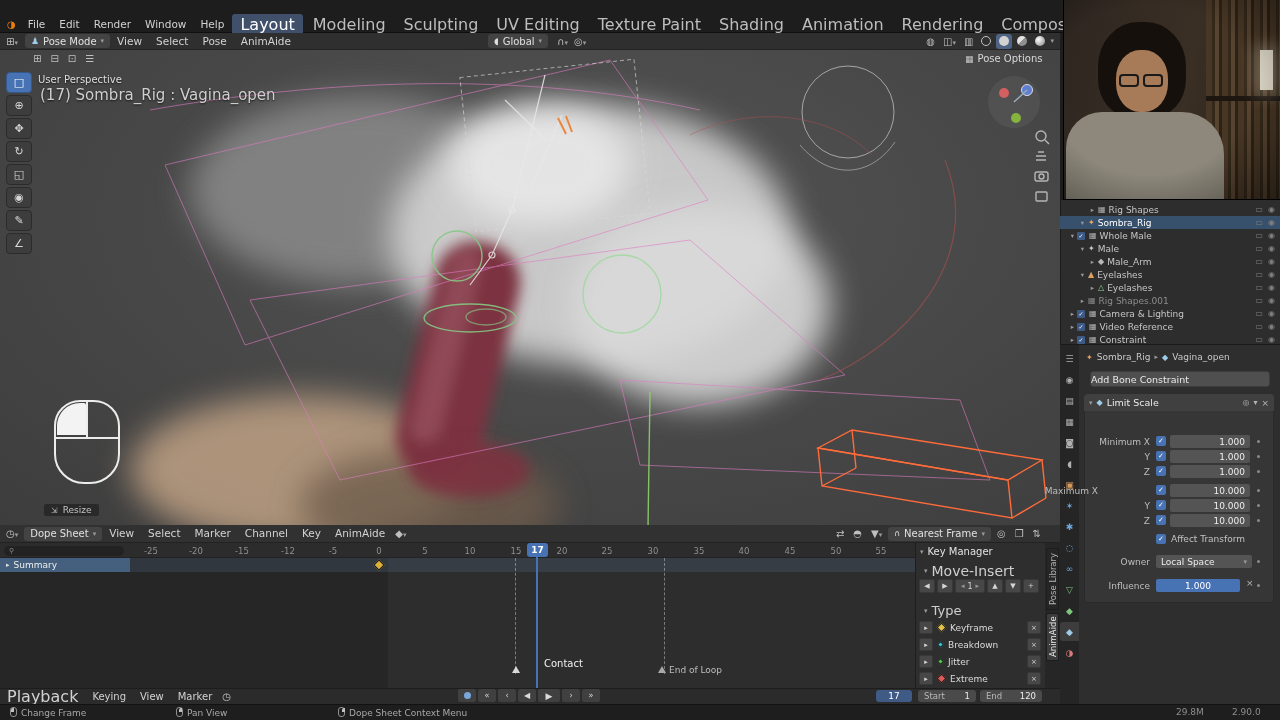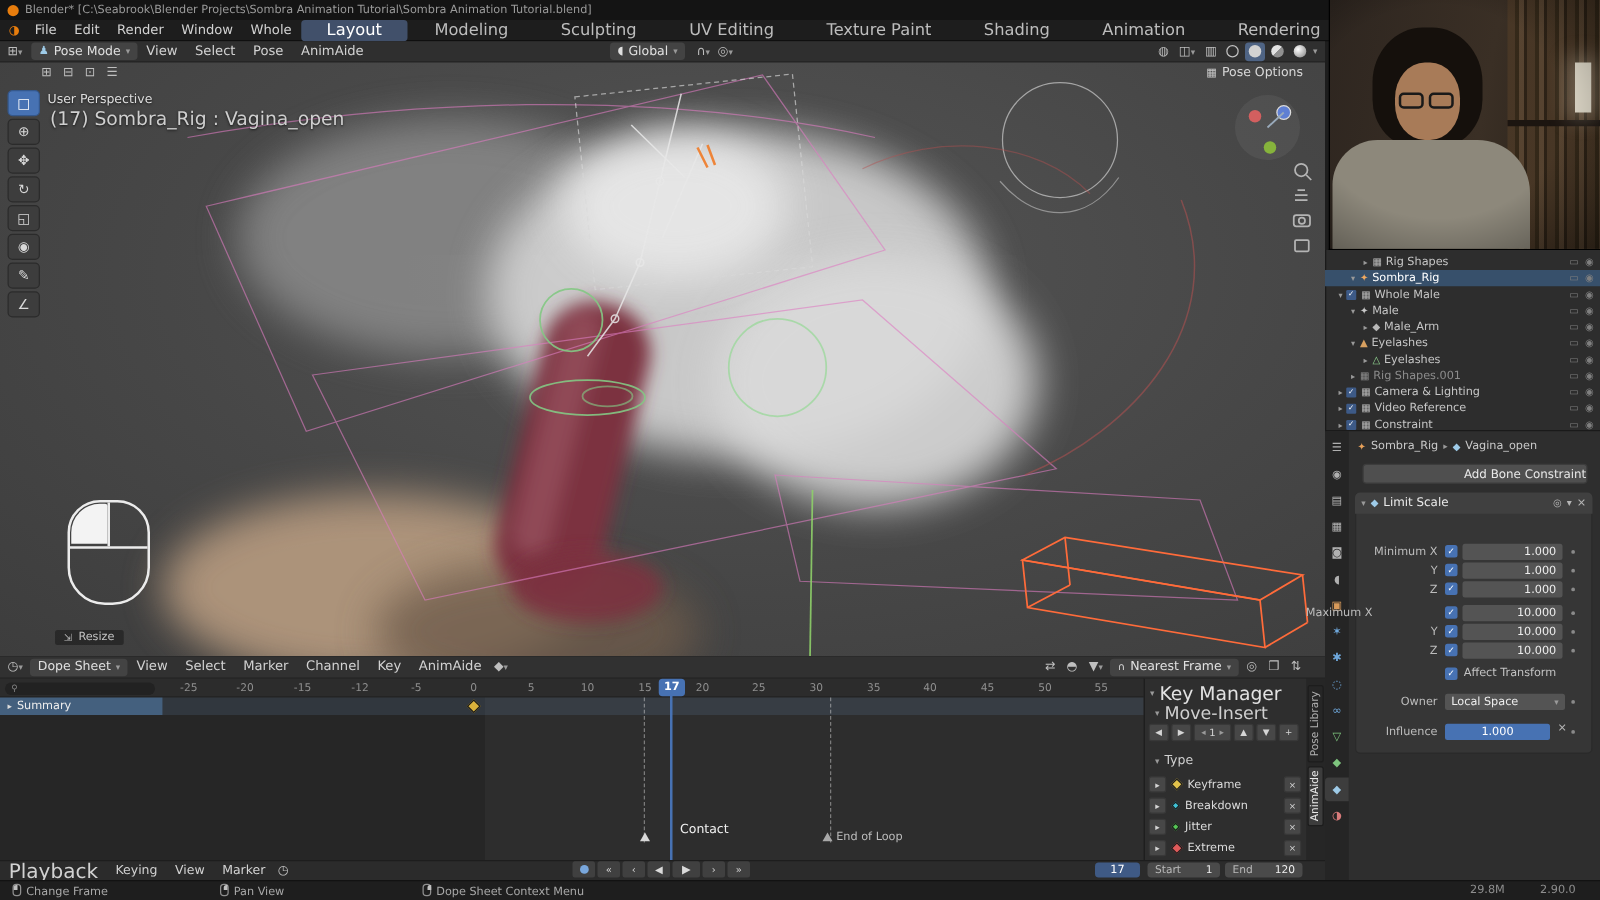--- a/index.html
+++ b/index.html
@@ -2,21 +2,21 @@
 <html><head>
 <meta charset="utf-8">
 <style>
 *{margin:0;padding:0;box-sizing:border-box}
 html,body{background:#000}
 .screen{position:relative;width:1280px;height:720px;overflow:hidden;background:#1d1d1d;
   font-family:"DejaVu Sans","Liberation Sans",sans-serif;color:#ccc;cursor:default}
 .abs{position:absolute}
 .flex{display:flex;align-items:center}
 .bar-menu{font-size:10.5px;color:#d2d2d2;padding:0 7px;line-height:17px;white-space:nowrap}
-.ws-tab{font-size:13px;color:#bdbdbd;padding:1px 20px;border-radius:3px;margin:0 1px;white-space:nowrap}
+.ws-tab{font-size:16px;color:#bdbdbd;padding:1px 8px;border-radius:3px;margin:0 1px;white-space:nowrap}
 .ws-tab.active{background:#41506a;color:#fff}
 .pill{display:flex;align-items:center;gap:4px;background:#434343;border-radius:3px;padding:0 6px;height:14px;
   font-size:10px;color:#e0e0e0;white-space:nowrap}
 .hico{font-size:10px;color:#bfbfbf;padding:0 3px}
 .caret{font-size:7px;color:#9a9a9a}
 .tool{width:26px;height:21px;background:#3d3d3d;border:1px solid #2b2b2b;border-radius:4px;margin-bottom:2px;
   display:flex;align-items:center;justify-content:center;font-size:11px;color:#d8d8d8}
 .tool.active{background:#4772b3;color:#fff;border-color:#35588c}
 .shadebtn{width:16px;height:15px;border-radius:3px;display:flex;align-items:center;justify-content:center}
 .shadebtn.active{background:#4f6484}
@@ -55,32 +55,28 @@
 .hint{position:absolute;top:707px;font-size:9px;color:#a8a8a8;white-space:nowrap}
 .mline{position:absolute;top:558px;height:116px;border-left:1px dashed rgba(220,220,220,.45)}
 .mtri{position:absolute;width:0;height:0;border-left:4px solid transparent;border-right:4px solid transparent;
   border-bottom:7px solid #d8d8d8}
 </style>
 </head>
 <body>
 
 <div class="screen">
 
-  <div class="abs flex" style="left:0;top:0;width:1280px;height:16px;background:#141414">
-    <span style="width:9px;height:9px;border-radius:50%;background:#e87d0d;margin:0 5px 0 6px;flex:0 0 auto"></span>
-    <span style="font-size:9px;color:#9a9a9a;white-space:nowrap">Blender* [C:\Seabrook\Blender Projects\Sombra Animation Tutorial\Sombra Animation Tutorial.blend]</span>
-  </div>
 
   <div class="abs flex" style="left:0;top:16px;width:1280px;height:17px;background:#1d1d1d;border-bottom:1px solid #0f0f0f">
     <span style="color:#e87d0d;font-size:10px;padding:0 5px 0 7px">◑</span>
     <span class="bar-menu">File</span>
     <span class="bar-menu">Edit</span>
     <span class="bar-menu">Render</span>
     <span class="bar-menu">Window</span>
-    <span class="bar-menu">Whole</span>
+    <span class="bar-menu">Help</span>
     <span style="width:10px"></span>
     <span class="ws-tab active">Layout</span>
     <span class="ws-tab">Modeling</span>
     <span class="ws-tab">Sculpting</span>
     <span class="ws-tab">UV Editing</span>
     <span class="ws-tab">Texture Paint</span>
     <span class="ws-tab">Shading</span>
     <span class="ws-tab">Animation</span>
     <span class="ws-tab">Rendering</span>
     <span class="ws-tab">Compositing</span>
@@ -368,21 +364,21 @@
 
   <div class="abs flex" style="left:1086px;top:352px;gap:4px">
     <span style="color:#e8a15a;font-size:8px">✦</span>
     <span style="font-size:9px;color:#c9c9c9">Sombra_Rig</span>
     <span class="caret">▸</span>
     <span style="color:#9ecbe8;font-size:8px">◆</span>
     <span style="font-size:9px;color:#c9c9c9">Vagina_open</span>
   </div>
 
   <div class="abs" style="left:1090px;top:371px;width:180px;height:16px;background:#4f4f4f;border:1px solid #3c3c3c;border-radius:3px;
-              font-size:9.5px;color:#e8e8e8;text-align:right;line-height:15px">Add Bone Constraint</div>
+              font-size:9.5px;color:#e8e8e8;text-align:left;line-height:15px">Add Bone Constraint</div>
 
   <div class="abs" style="left:1084px;top:394px;width:190px;height:209px;background:#363636;border:1px solid #2a2a2a;border-radius:4px"></div>
   <div class="abs flex" style="left:1084px;top:394px;width:190px;height:17px;background:#404040;border-radius:4px 4px 0 0;padding:0 5px;gap:4px">
     <span class="caret">▾</span>
     <span style="font-size:8px;color:#9ecbe8">◆</span>
     <span style="font-size:9.5px;color:#eaeaea">Limit Scale</span>
     <span style="margin-left:auto"></span>
     <span style="font-size:8px;color:#b5b5b5">◎</span>
     <span style="font-size:8px;color:#b5b5b5">▾</span>
     <span style="font-size:9px;color:#b5b5b5">×</span>
@@ -502,41 +498,41 @@
   <div class="abs" style="left:527px;top:543px;width:21px;height:14px;background:#4772b3;border-radius:3px;font-size:9px;font-weight:bold;color:#fff;text-align:center;line-height:14px">17</div>
 
   <div class="mtri" style="left:512px;top:666px"></div>
   <div class="abs" style="left:544px;top:658px;font-size:10px;color:#f0f0f0">Contact</div>
   <div class="mtri" style="left:658px;top:666px;border-bottom-color:#a8a8a8"></div>
   <div class="abs" style="left:669px;top:665px;font-size:9px;color:#bdbdbd">End of Loop</div>
 
   <div class="abs" style="left:915px;top:543px;width:130px;height:145px;background:#2e2e2e;border-left:1px solid #1e1e1e"></div>
   <div class="abs flex" style="left:920px;top:546px;gap:4px">
     <span class="caret">▾</span>
-    <span style="font-size:15px;color:#e2e2e2">Key Manager</span>
+    <span style="font-size:10px;color:#e2e2e2">Key Manager</span>
   </div>
   <div class="abs flex" style="left:924px;top:563px;gap:4px">
     <span class="caret">▾</span>
     <span style="font-size:14px;color:#cfcfcf">Move-Insert</span>
   </div>
   <div class="abs flex" style="left:919px;top:579px;gap:2px">
     <span class="kbtn">◀</span>
     <span class="kbtn">▶</span>
     <span class="kbtn" style="width:30px;gap:3px">
       <span class="caret">◂</span>
         <span style="font-size:8px">1</span>
         <span class="caret">▸</span>
     </span>
     <span class="kbtn">▲</span>
     <span class="kbtn">▼</span>
     <span class="kbtn">+</span>
   </div>
   <div class="abs flex" style="left:924px;top:603px;gap:4px">
     <span class="caret">▾</span>
-    <span style="font-size:10px;color:#cfcfcf">Type</span>
+    <span style="font-size:13px;color:#cfcfcf">Type</span>
   </div>
 
   <div class="ktype" style="top:620px">
     <span class="kbtn sm">▸</span>
     <span class="kdiamond" style="background:#e2c24a"></span>
     <span style="flex:1">Keyframe</span>
     <span class="kbtn sm">×</span>
   </div>
   <div class="ktype" style="top:637px">
     <span class="kbtn sm">▸</span>

